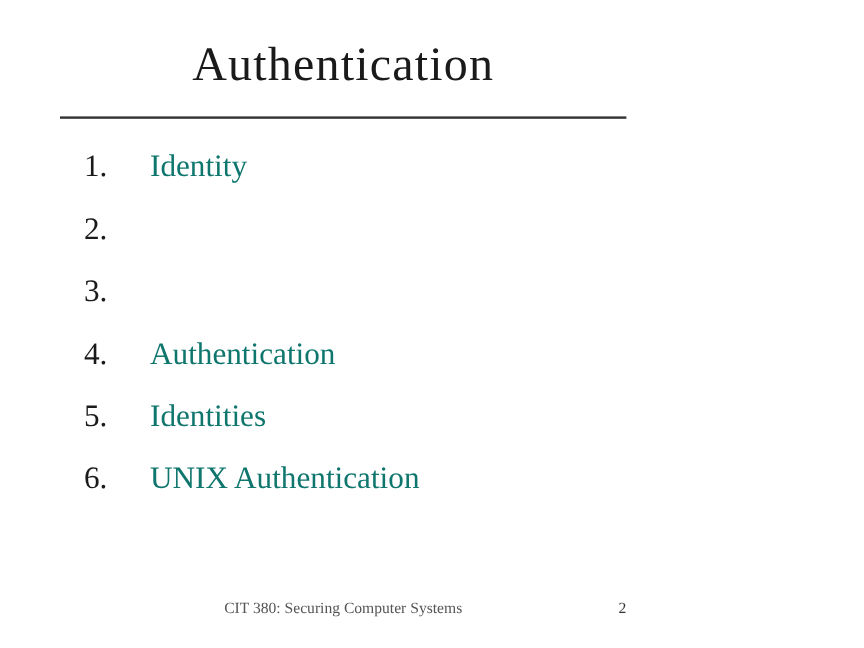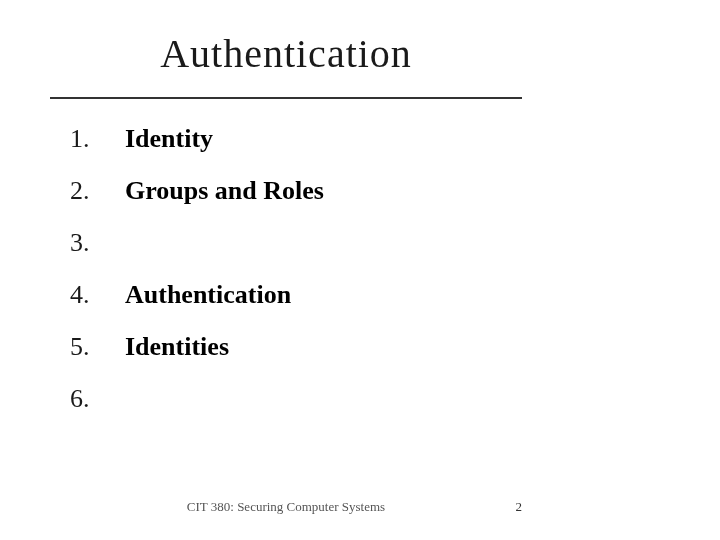--- a/index.html
+++ b/index.html
@@ -62,22 +62,22 @@
 
     .list-number {
       font-size: 26px;
       color: #1a1a1a;
       min-width: 55px;
       font-weight: normal;
     }
 
     .list-text {
       font-size: 26px;
-      color: #000000;
-      font-weight: bold;
+      color: #0f766e;
+      font-weight: normal;
     }
 
     .footer {
       display: flex;
       justify-content: space-between;
       align-items: center;
       padding: 5px 0;
       border-top: none;
     }
 
@@ -112,39 +112,39 @@
 
   <div class="content-list">
 
     <div class="list-item">
       <span class="list-number">1.</span>
       <span class="list-text">Identity</span>
     </div>
 
     <div class="list-item">
       <span class="list-number">2.</span>
-      <span class="list-text">Groups and Roles</span>
     </div>
 
     <div class="list-item">
       <span class="list-number">3.</span>
     </div>
 
     <div class="list-item">
       <span class="list-number">4.</span>
       <span class="list-text">Authentication</span>
     </div>
 
     <div class="list-item">
       <span class="list-number">5.</span>
       <span class="list-text">Identities</span>
     </div>
 
     <div class="list-item">
       <span class="list-number">6.</span>
+      <span class="list-text">UNIX Authentication</span>
     </div>
 
   </div>
 
   <div class="footer">
     <div class="footer-left"></div>
     <div class="footer-center">CIT 380: Securing Computer Systems</div>
     <div class="footer-right">2</div>
   </div>
 

